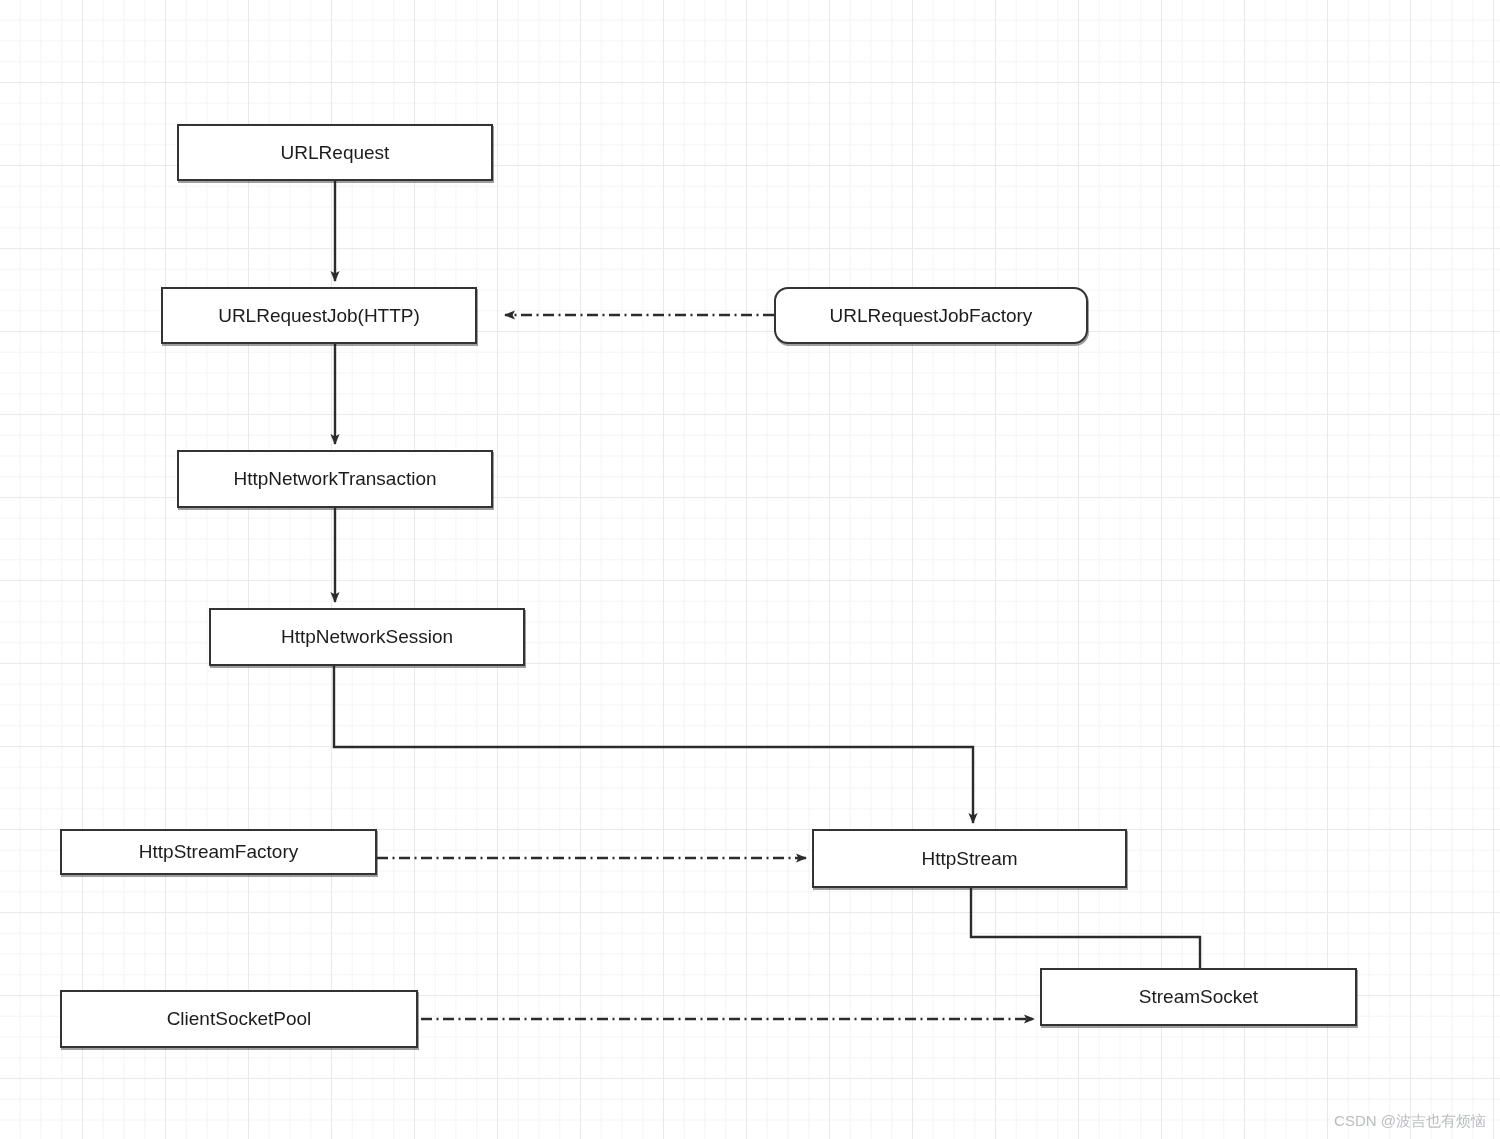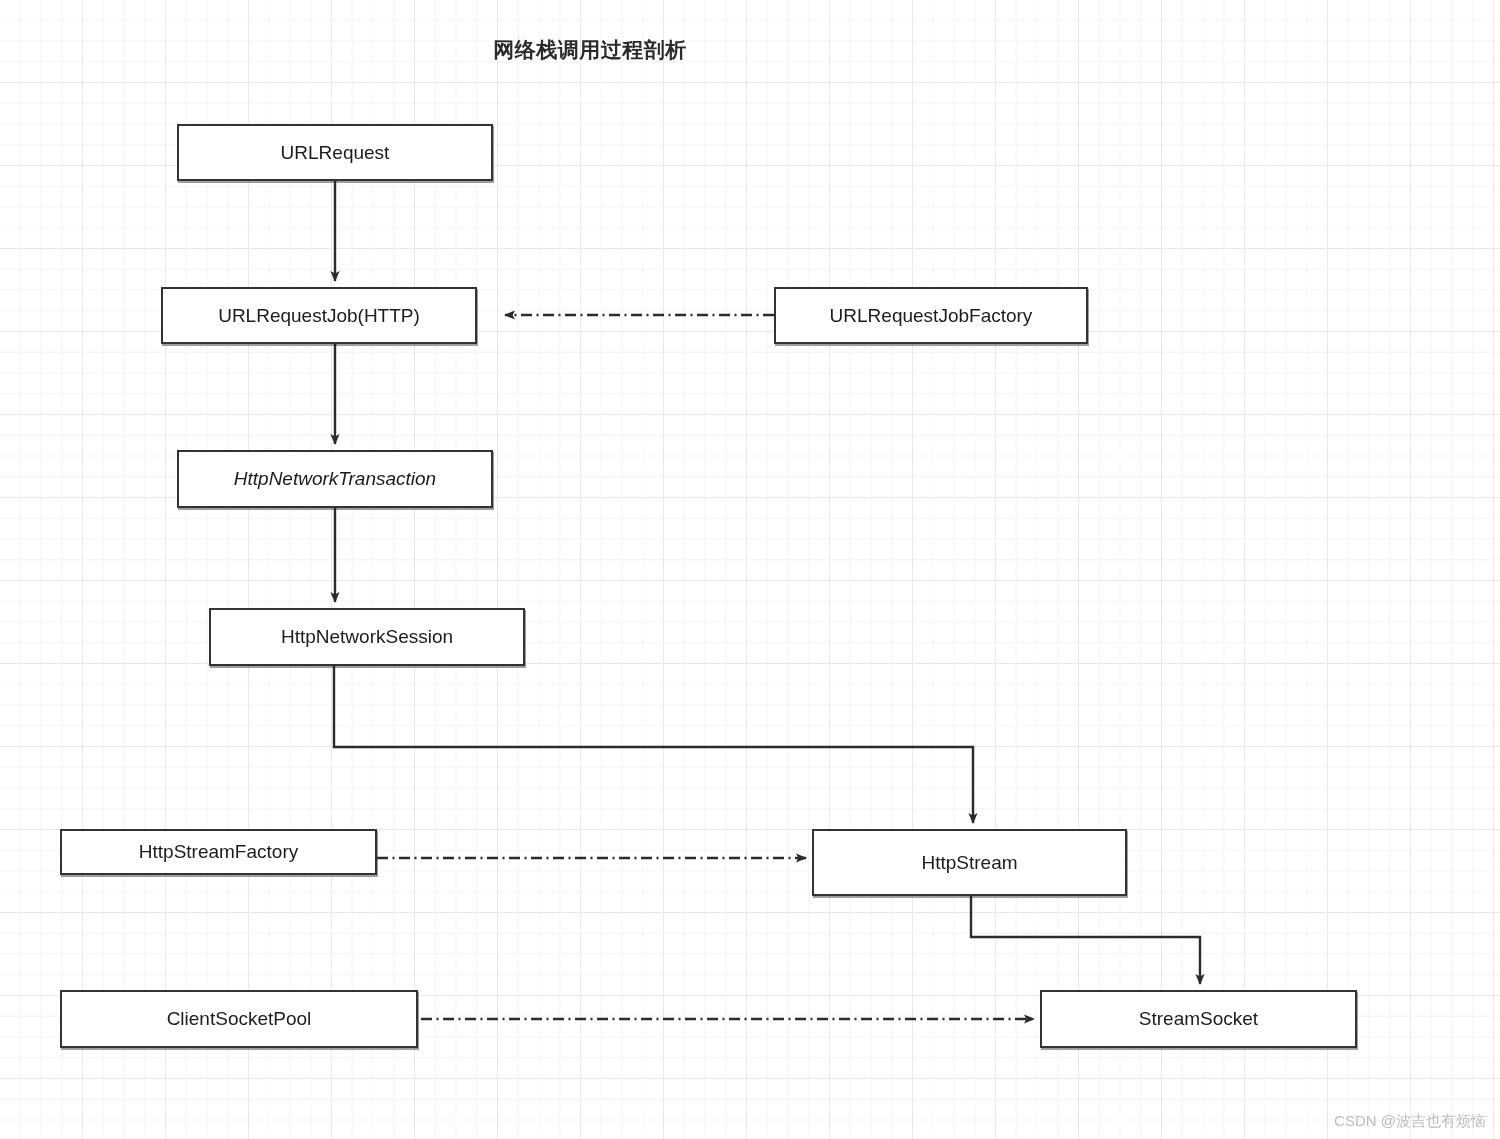--- a/index.html
+++ b/index.html
@@ -66,21 +66,20 @@
     font-size: 15px;
     color: #b9bcc2;
     white-space: nowrap;
   }
 </style>
 </head>
 <body>
 
 <div id="canvas">
 
-  <div id="title">网络栈调用过程剖析</div>
 
   <svg class="edges" viewBox="0 0 1500 1139">
     <defs>
       <marker id="arrow" markerWidth="14" markerHeight="14" refX="10" refY="5" orient="auto" markerUnits="userSpaceOnUse">
         <path d="M0,0.4 L11,5 L0,9.6 L2.4,5 Z" fill="#2b2b2b"></path>
       </marker>
     </defs>
     <g id="edge-group">
         <polyline points="335,181 335,281" fill="none" stroke="#2b2b2b" stroke-width="2.4" stroke-linejoin="miter" marker-end="url(#arrow)"></polyline>
         <polyline points="774,315 505,315" fill="none" stroke="#2b2b2b" stroke-width="2.4" stroke-linejoin="miter" stroke-dasharray="11 4.5 2 4.5" stroke-linecap="butt" marker-end="url(#arrow)"></polyline>
@@ -93,37 +92,37 @@
       </g>
   </svg>
 
   <div id="node-layer">
       <div class="node" style="left: 177px; top: 124px; width: 316px; height: 57px;">
         <span>URLRequest</span>
       </div>
       <div class="node" style="left: 161px; top: 287px; width: 316px; height: 57px;">
         <span>URLRequestJob(HTTP)</span>
       </div>
-      <div class="node" style="left: 774px; top: 287px; width: 314px; height: 57px;">
+      <div class="node" style="left: 774px; top: 287px; width: 314px; height: 57px; border-radius: 14px;">
         <span>URLRequestJobFactory</span>
       </div>
-      <div class="node" style="left: 177px; top: 450px; width: 316px; height: 58px; font-style: italic;">
+      <div class="node" style="left: 177px; top: 450px; width: 316px; height: 58px;">
         <span>HttpNetworkTransaction</span>
       </div>
       <div class="node" style="left: 177px; top: 608px; width: 316px; height: 58px; margin-left: 32px;">
         <span>HttpNetworkSession</span>
       </div>
       <div class="node" style="left: 60px; top: 829px; width: 317px; height: 46px; align-items: center;">
         <span>HttpStreamFactory</span>
       </div>
-      <div class="node" style="left: 812px; top: 829px; width: 315px; height: 67px;">
+      <div class="node" style="left: 812px; top: 829px; width: 315px; height: 59px;">
         <span>HttpStream</span>
       </div>
       <div class="node" style="left: 60px; top: 990px; width: 358px; height: 58px;">
         <span>ClientSocketPool</span>
       </div>
-      <div class="node" style="left: 1040px; top: 990px; width: 317px; height: 58px;">
+      <div class="node" style="left: 1040px; top: 968px; width: 317px; height: 58px;">
         <span>StreamSocket</span>
       </div>
     </div>
 
   <div id="watermark">CSDN @波吉也有烦恼</div>
 </div>
 
 </body></html>

